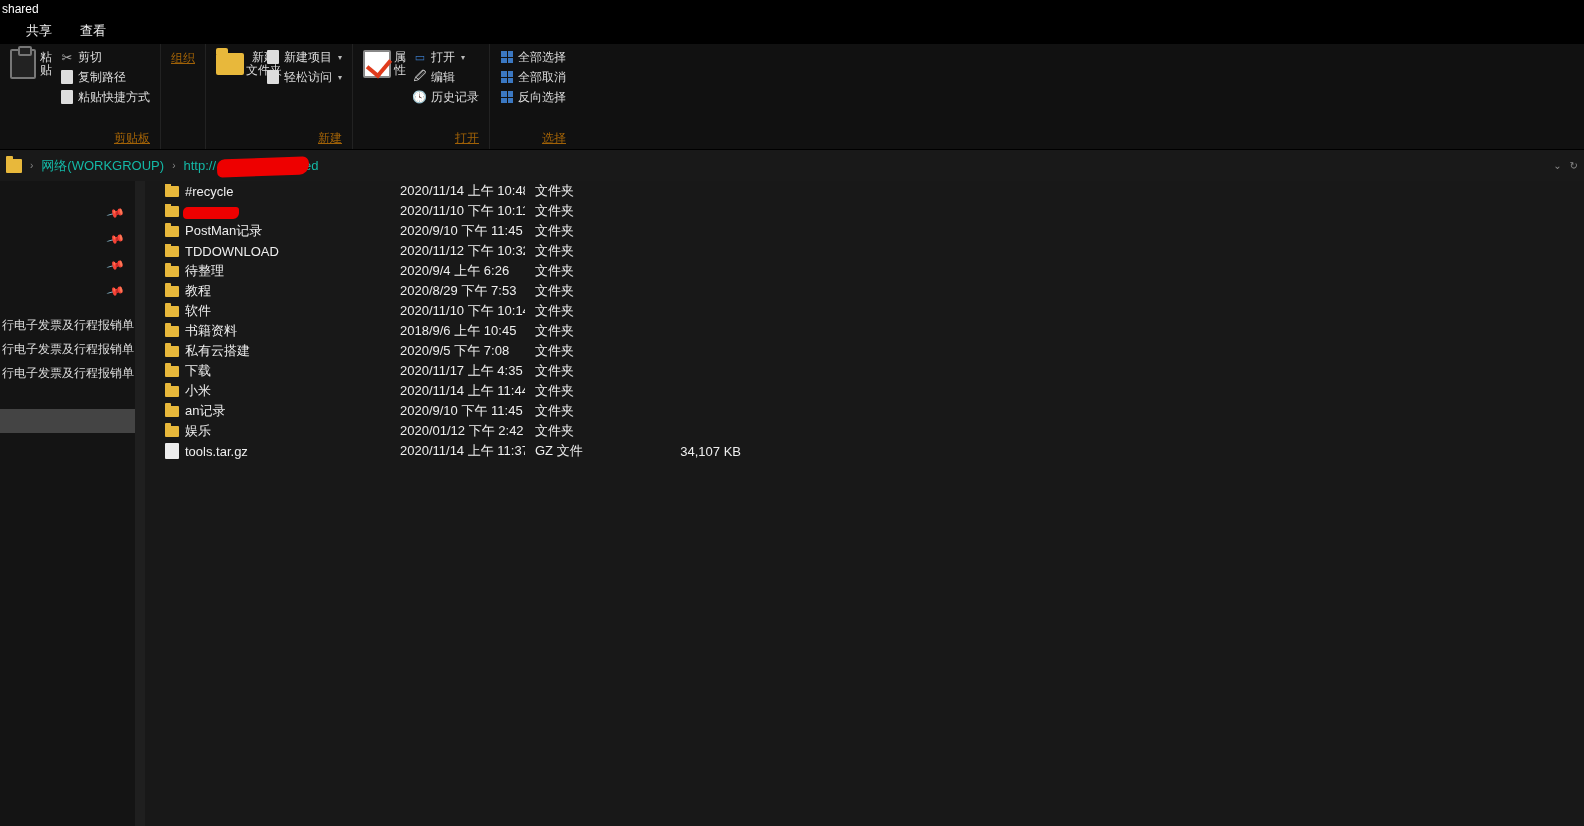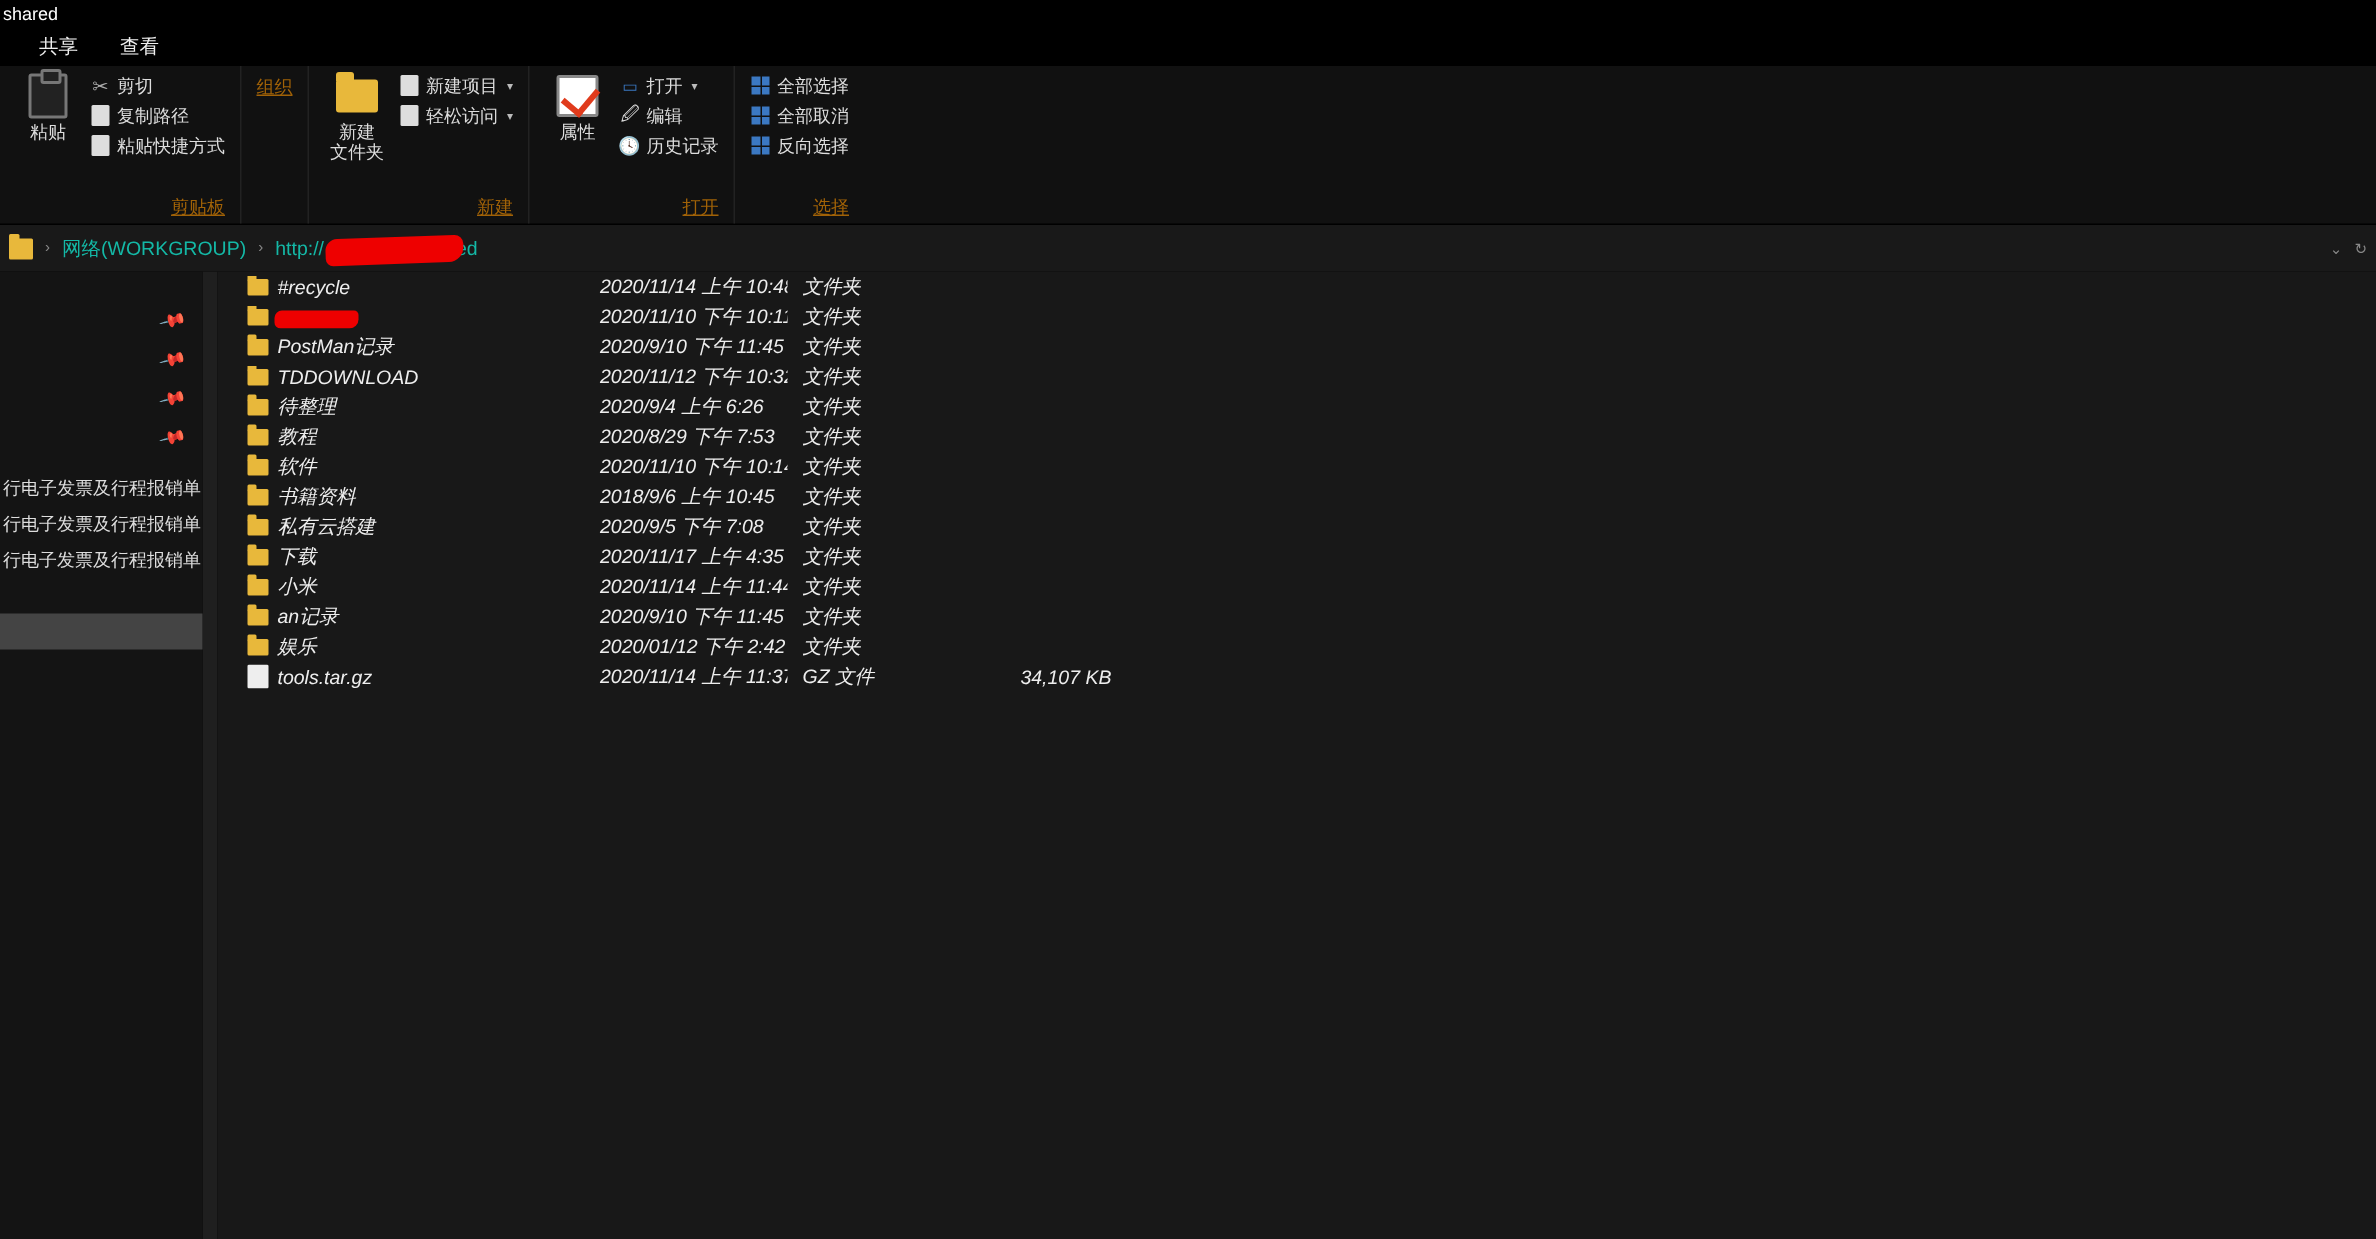--- a/index.html
+++ b/index.html
@@ -10,21 +10,21 @@
 
   
   .tabstrip { height: 26px; display: flex; align-items: center; padding-left: 26px; gap: 28px; }
   .tab { color: #eee; font-size: 13px; }
 
   
   .ribbon { height: 106px; background: #111; display: flex; border-bottom: 1px solid #000; }
   .ribbon-group { display: flex; flex-direction: column; justify-content: space-between; padding: 4px 10px 2px 10px; border-right: 1px solid #222; }
   .ribbon-group-body { display: flex; align-items: flex-start; gap: 6px; flex: 1; }
   .ribbon-group-label { text-align: right; color: #a16207; font-size: 12px; padding-top: 2px; text-decoration: underline; }
-  .rbtn-vert { display: flex; flex-direction: column; align-items: center; gap: 2px; color: #ddd; width: 44px; }
+  .rbtn-vert { display: flex; align-items: center; gap: 2px; color: #ddd; width: 44px; }
   .rbtn-vert .icon-box { width: 32px; height: 32px; display: flex; align-items: center; justify-content: center; }
   .rbtn-vert .lbl { font-size: 12px; text-align: center; line-height: 13px; }
   .mini-list { display: flex; flex-direction: column; gap: 2px; }
   .mini-item { display: flex; align-items: center; gap: 4px; color: #ddd; font-size: 12px; height: 18px; }
   .mini-item .mini-icon { width: 14px; height: 14px; display: inline-flex; align-items: center; justify-content: center; }
   .drop { margin-left: 2px; font-size: 8px; color: #bbb; }
 
   
   .ic-clipboard { width: 26px; height: 30px; border: 2px solid #777; border-radius: 2px; position: relative; background: #222; }
   .ic-clipboard::before { content: ""; position: absolute; top: -5px; left: 6px; width: 10px; height: 6px; border: 2px solid #777; border-radius: 2px; background: #222; }
@@ -76,21 +76,21 @@
   .col-header { height: 30px; display: flex; align-items: center; color: #ddd; font-size: 13px; border-bottom: 1px solid #2a2a2a; user-select: none; position: relative; }
   .col { padding-left: 10px; }
   .col-name { width: 245px; padding-left: 20px; }
   .col-date { width: 135px; }
   .col-type { width: 116px; }
   .col-size { width: 120px; text-align: left; }
   .sort-ind { position: absolute; left: 265px; top: 4px; color: #888; font-size: 9px; }
 
   .rows { }
   .row { height: 20px; display: flex; align-items: center; color: #eee; font-size: 13px; }
-  .cell { padding-left: 10px; white-space: nowrap; overflow: hidden; font-style: italic; }
+  .cell { padding-left: 10px; white-space: nowrap; overflow: hidden; }
   .c-name { width: 245px; padding-left: 20px; display: flex; align-items: center; gap: 6px; }
   .c-date { width: 135px; }
   .c-type { width: 116px; }
   .c-size { width: 120px; text-align: right; padding-right: 20px; }
   .row-scribble .c-name span.fname { color: transparent; }
   .row-scribble .c-name { position: relative; }
   .row-scribble .c-name::after { content: ""; position: absolute; left: 38px; top: 3px; width: 56px; height: 12px; background: #e00; border-radius: 5px 3px 6px 4px; }
 
   
   .divider { width: 10px; background: #1f1f1f; }

